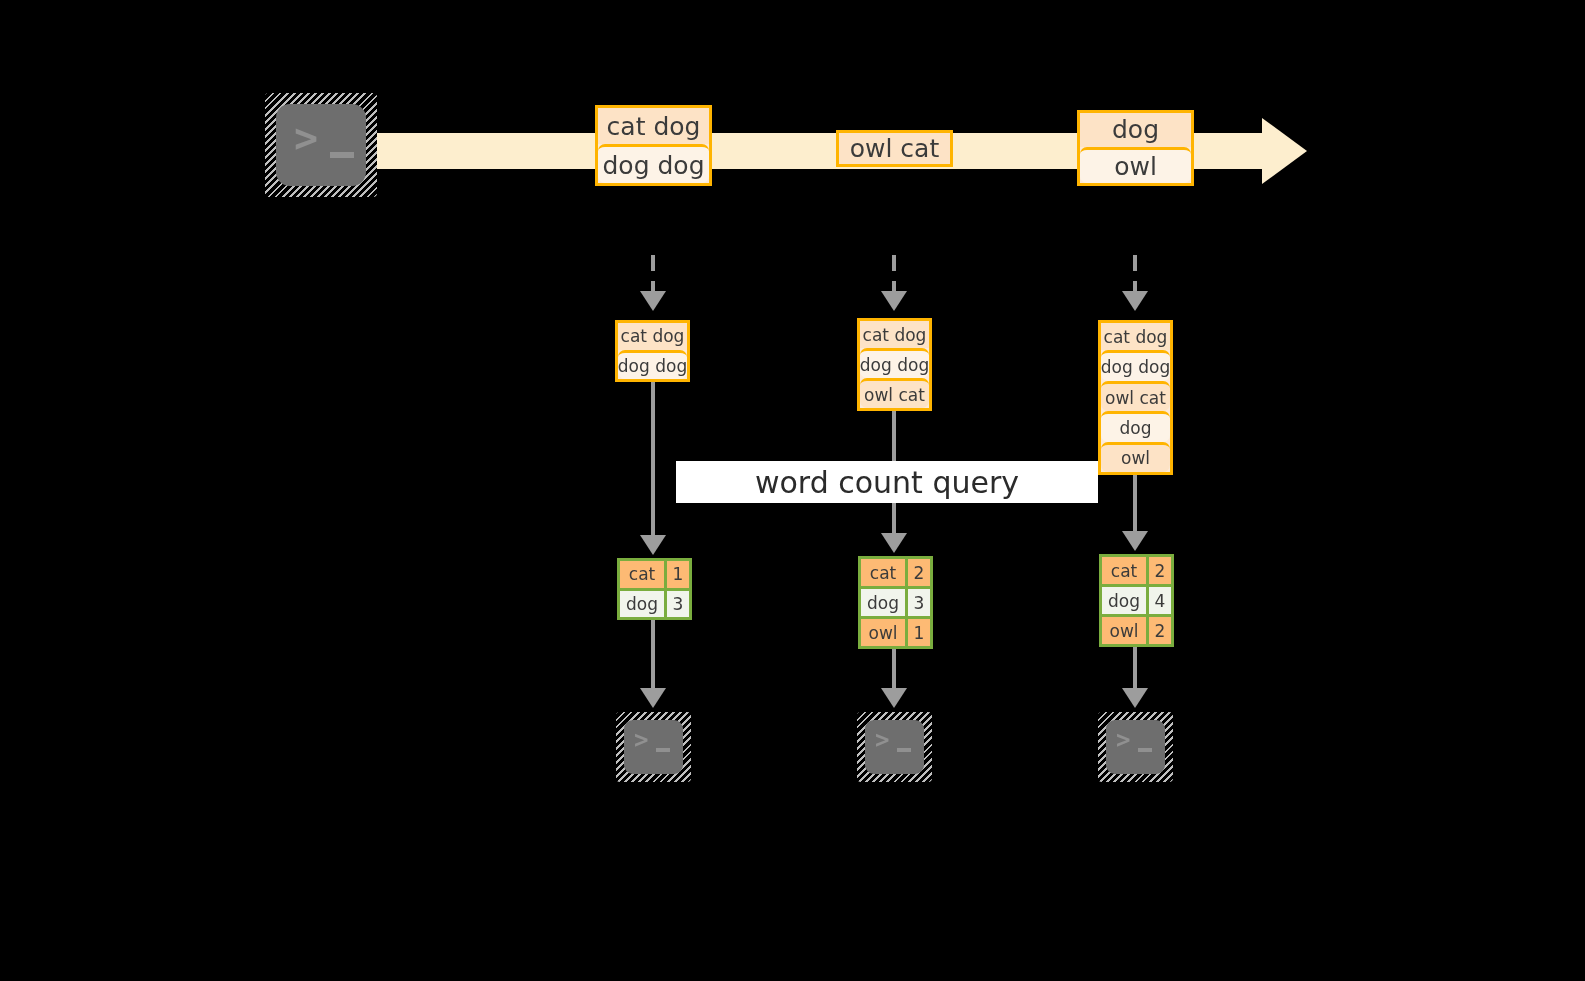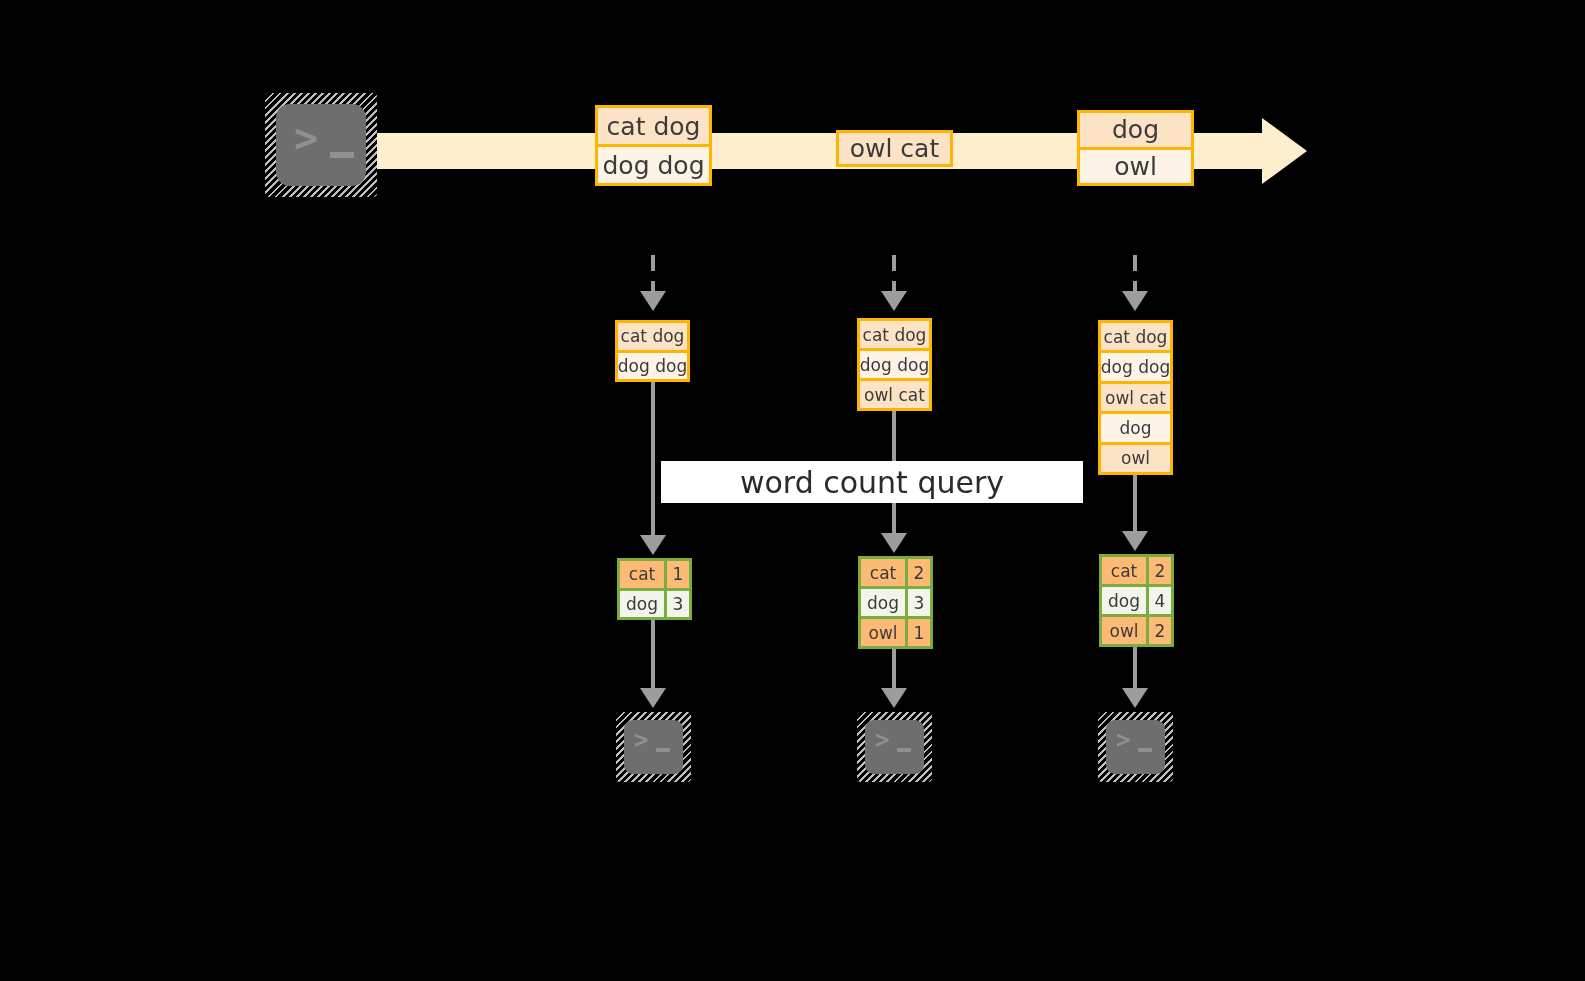--- a/index.html
+++ b/index.html
@@ -80,21 +80,21 @@
     box-sizing: border-box;
     flex: 1 1 auto;
     display: flex;
     align-items: center;
     justify-content: center;
     color: #3b3b3b;
     white-space: nowrap;
   }
   .obox .row.dark  { background: #fde3c6; }
   .obox .row.light { background: #fdf3e7; }
-  .obox .row + .row { border-top: 3px solid #ffb400; }
+  .obox .row + .row { border-top: 3px solid #ffb400; border-radius: 7px; }
 
   .obox.big .row  { font-size: 25px; }
   .obox.small .row { font-size: 17px; }
 
   
   .gbox {
     position: absolute;
     box-sizing: border-box;
     border: 3px solid #7aad3e;
     display: flex;
@@ -284,17 +284,17 @@
   <div class="vline" style="left:1133px; top:647px; height:43px;"></div>
   <div class="vhead" style="left:1122px; top:688px;"></div>
 
   <div class="term term-sm" style="left:1098px; top:712px;">
     <div class="inner">
       <span class="chev">&gt;</span>
       <span class="und"></span>
     </div>
   </div>
 
-  <div class="band" style="left:661px; top:461px; width:422px; height:42px;">
+  <div class="band" style="left:676px; top:461px; width:422px; height:42px;">
     <span class="label">word count query</span>
   </div>
 
 </div>
 
 </body></html>

